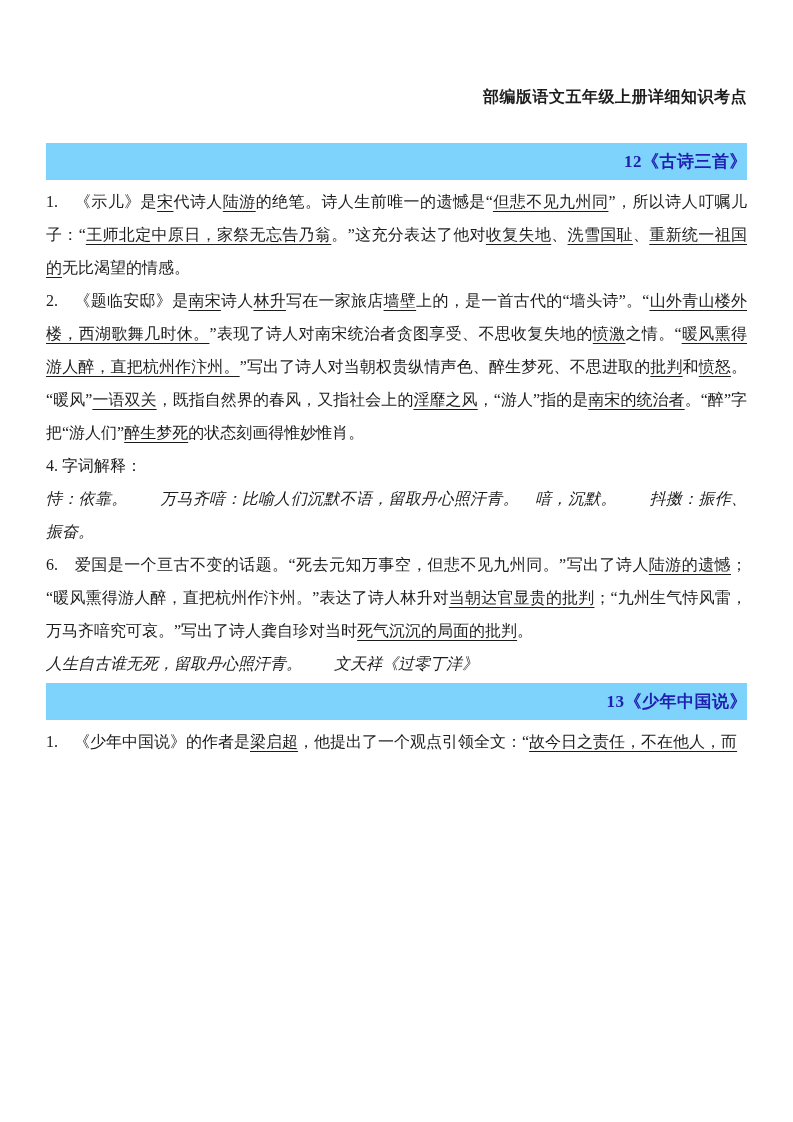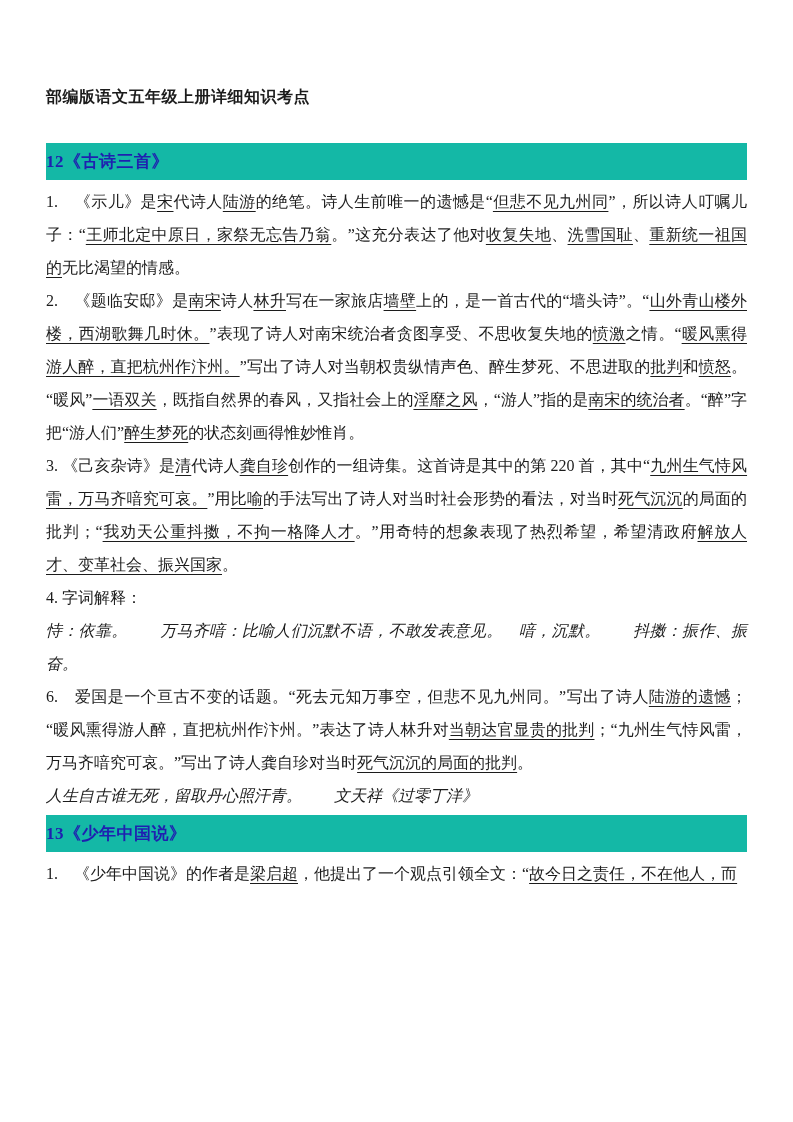--- a/index.html
+++ b/index.html
@@ -9,31 +9,31 @@
     background: #ffffff;
     box-sizing: border-box;
     padding: 88px 46px 40px 46px;
     font-family: "Liberation Serif", "DejaVu Serif", serif;
     color: #1c1c1c;
     overflow: hidden;
   }
   .doc-title {
     font-size: 16px;
     font-weight: bold;
-    text-align: left;
+    text-align: right;
     margin: 0 0 37px 0;
     line-height: 18px;
     letter-spacing: 0.5px;
   }
   .content { width: 701px; }
   .section-band {
-    background: #14b8a6;
+    background: #7dd3fc;
     height: 37px;
     line-height: 37px;
-    text-align: left;
+    text-align: right;
     margin: 3px 0 5px 0;
   }
   .section-band span {
     color: #1f1fb0;
     font-weight: bold;
     font-size: 17px;
     letter-spacing: 0.5px;
   }
   p.para {
     margin: 0;
@@ -58,20 +58,19 @@
 </style>
 </head>
 <body>
 
 <h1 class="doc-title">部编版语文五年级上册详细知识考点</h1>
 
 <main class="content" id="content">
     <div class="section-band"><span>12《古诗三首》</span></div>
     <p class="para song">1.　《示儿》是<span class="u">宋</span>代诗人<span class="u">陆游</span>的绝笔。诗人生前唯一的遗憾是“<span class="u">但悲不见九州同</span>”，所以诗人叮嘱儿子：“<span class="u">王师北定中原日，家祭无忘告乃翁</span>。”这充分表达了他对<span class="u">收复失地</span>、<span class="u">洗雪国耻</span>、<span class="u">重新统一祖国的</span>无比渴望的情感。</p>
     <p class="para song">2.　《题临安邸》是<span class="u">南宋</span>诗人<span class="u">林升</span>写在一家旅店<span class="u">墙壁</span>上的，是一首古代的“墙头诗”。“<span class="u">山外青山楼外楼，西湖歌舞几时休。</span>”表现了诗人对南宋统治者贪图享受、不思收复失地的<span class="u">愤激</span>之情。“<span class="u">暖风熏得游人醉，直把杭州作汴州。</span>”写出了诗人对当朝权贵纵情声色、醉生梦死、不思进取的<span class="u">批判</span>和<span class="u">愤怒</span>。“暖风”<span class="u">一语双关</span>，既指自然界的春风，又指社会上的<span class="u">淫靡之风</span>，“游人”指的是<span class="u">南宋的统治者</span>。“醉”字把“游人们”<span class="u">醉生梦死</span>的状态刻画得惟妙惟肖。</p>
-    <p class="para song">3. 《己亥杂诗》是<span class="u">清</span>代诗人<span class="u">龚自珍</span>创作的一组诗集。这首诗是其中的第 220 首，其中“<span class="u">九州生气恃风雷，万马齐喑究可哀。</span>”用<span class="u">比喻</span>的手法写出了诗人对当时社会形势的看法，对当时<span class="u">死气沉沉</span>的局面的批判；“<span class="u">我劝天公重抖擞，不拘一格降人才</span>。”用奇特的想象表现了热烈希望，希望清政府<span class="u">解放人才、变革社会、振兴国家</span>。</p>
     <p class="para song">4. 字词解释：</p>
-    <p class="para kai">恃：依靠。　　万马齐喑：比喻人们沉默不语，不敢发表意见。　喑，沉默。　　抖擞：振作、振奋。</p>
+    <p class="para kai">恃：依靠。　　万马齐喑：比喻人们沉默不语，留取丹心照汗青。　喑，沉默。　　抖擞：振作、振奋。</p>
     <p class="para song">6.　爱国是一个亘古不变的话题。“死去元知万事空，但悲不见九州同。”写出了诗人<span class="u">陆游的遗憾</span>；“暖风熏得游人醉，直把杭州作汴州。”表达了诗人林升对<span class="u">当朝达官显贵的批判</span>；“九州生气恃风雷，万马齐喑究可哀。”写出了诗人龚自珍对当时<span class="u">死气沉沉的局面的批判</span>。</p>
     <p class="para kai">人生自古谁无死，留取丹心照汗青。　　文天祥《过零丁洋》</p>
     <div class="section-band"><span>13《少年中国说》</span></div>
     <p class="para song">1.　《少年中国说》的作者是<span class="u">梁启超</span>，他提出了一个观点引领全文：“<span class="u">故今日之责任，不在他人，而</span></p>
   </main>
 
 </body></html>

